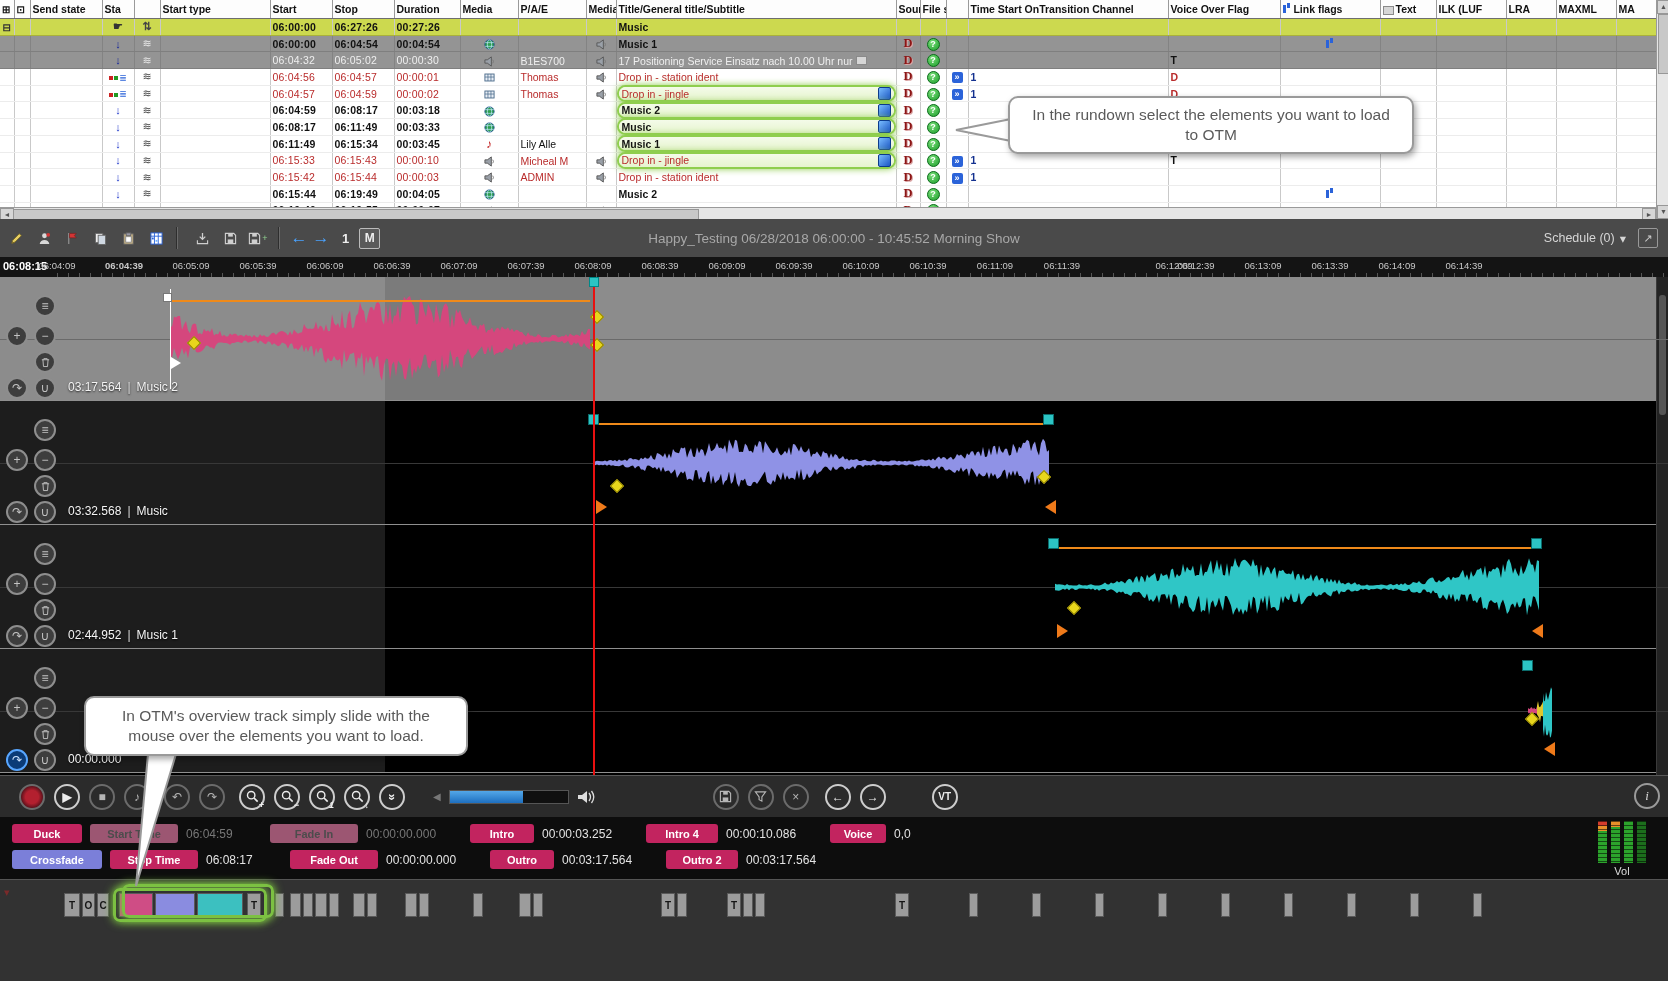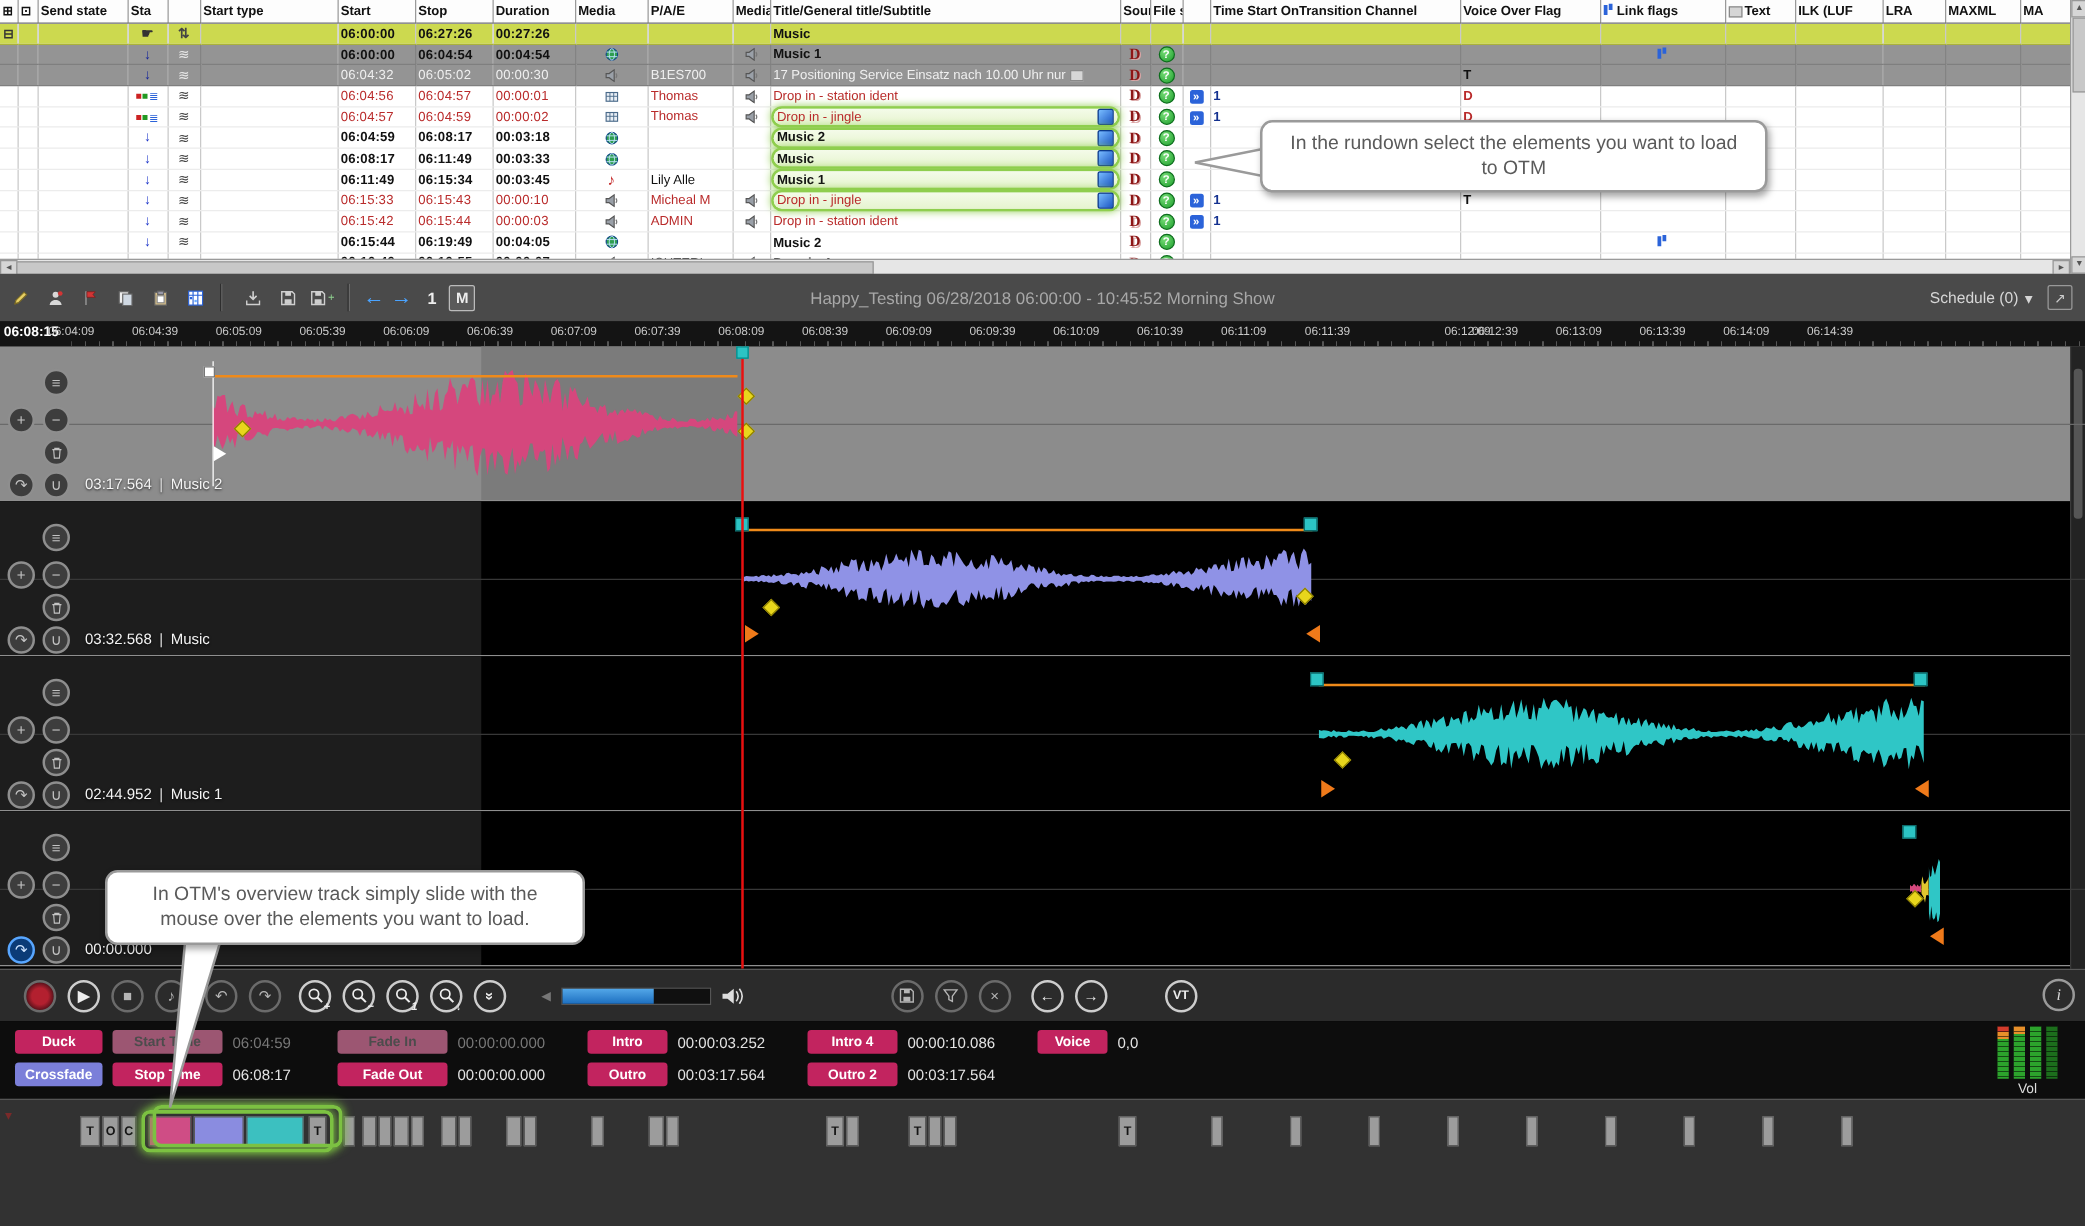--- a/index.html
+++ b/index.html
@@ -731,21 +731,21 @@
     <span class="sched">
       <span>Schedule (0)</span>
       <span>▾</span>
     </span>
     <span class="extbox">↗</span>
   </div>
 
   <div class="ruler">
     <span class="rcur">06:08:15</span>
   <span class="tick" style="left: 29px;">06:04:09</span>
-      <span class="tick" style="left: 96px;">06:04:39</span>
+      <span class="tick" style="left: 96px; font-weight: bold;">06:04:39</span>
       <span class="tick" style="left: 163px;">06:05:09</span>
       <span class="tick" style="left: 230px;">06:05:39</span>
       <span class="tick" style="left: 297px;">06:06:09</span>
       <span class="tick" style="left: 364px;">06:06:39</span>
       <span class="tick" style="left: 431px;">06:07:09</span>
       <span class="tick" style="left: 498px;">06:07:39</span>
       <span class="tick" style="left: 565px;">06:08:09</span>
       <span class="tick" style="left: 632px;">06:08:39</span>
       <span class="tick" style="left: 699px;">06:09:09</span>
       <span class="tick" style="left: 766px;">06:09:39</span>
@@ -980,21 +980,21 @@
           <span class="pval">00:00:10.086</span>
         </div>
         <div class="pslot" style="width: 56px;">
           <span class="pbtn">Voice</span>
         </div>
         <div class="pslot" style="width: 60px;">
           <span class="pval">0,0</span>
         </div>
       </div>
     <div class="prow r2" id="prow2">
-        <div class="pslot" style="width: 70px;">
+        <div class="pslot" style="width: 90px;">
           <span class="pbtn purple">Crossfade</span>
         </div>
         <div class="pslot" style="width: 88px;">
           <span class="pbtn">Stop Time</span>
         </div>
         <div class="pslot" style="width: 76px;">
           <span class="pval">06:08:17</span>
         </div>
         <div class="pslot" style="width: 88px;">
           <span class="pbtn">Fade Out</span>

